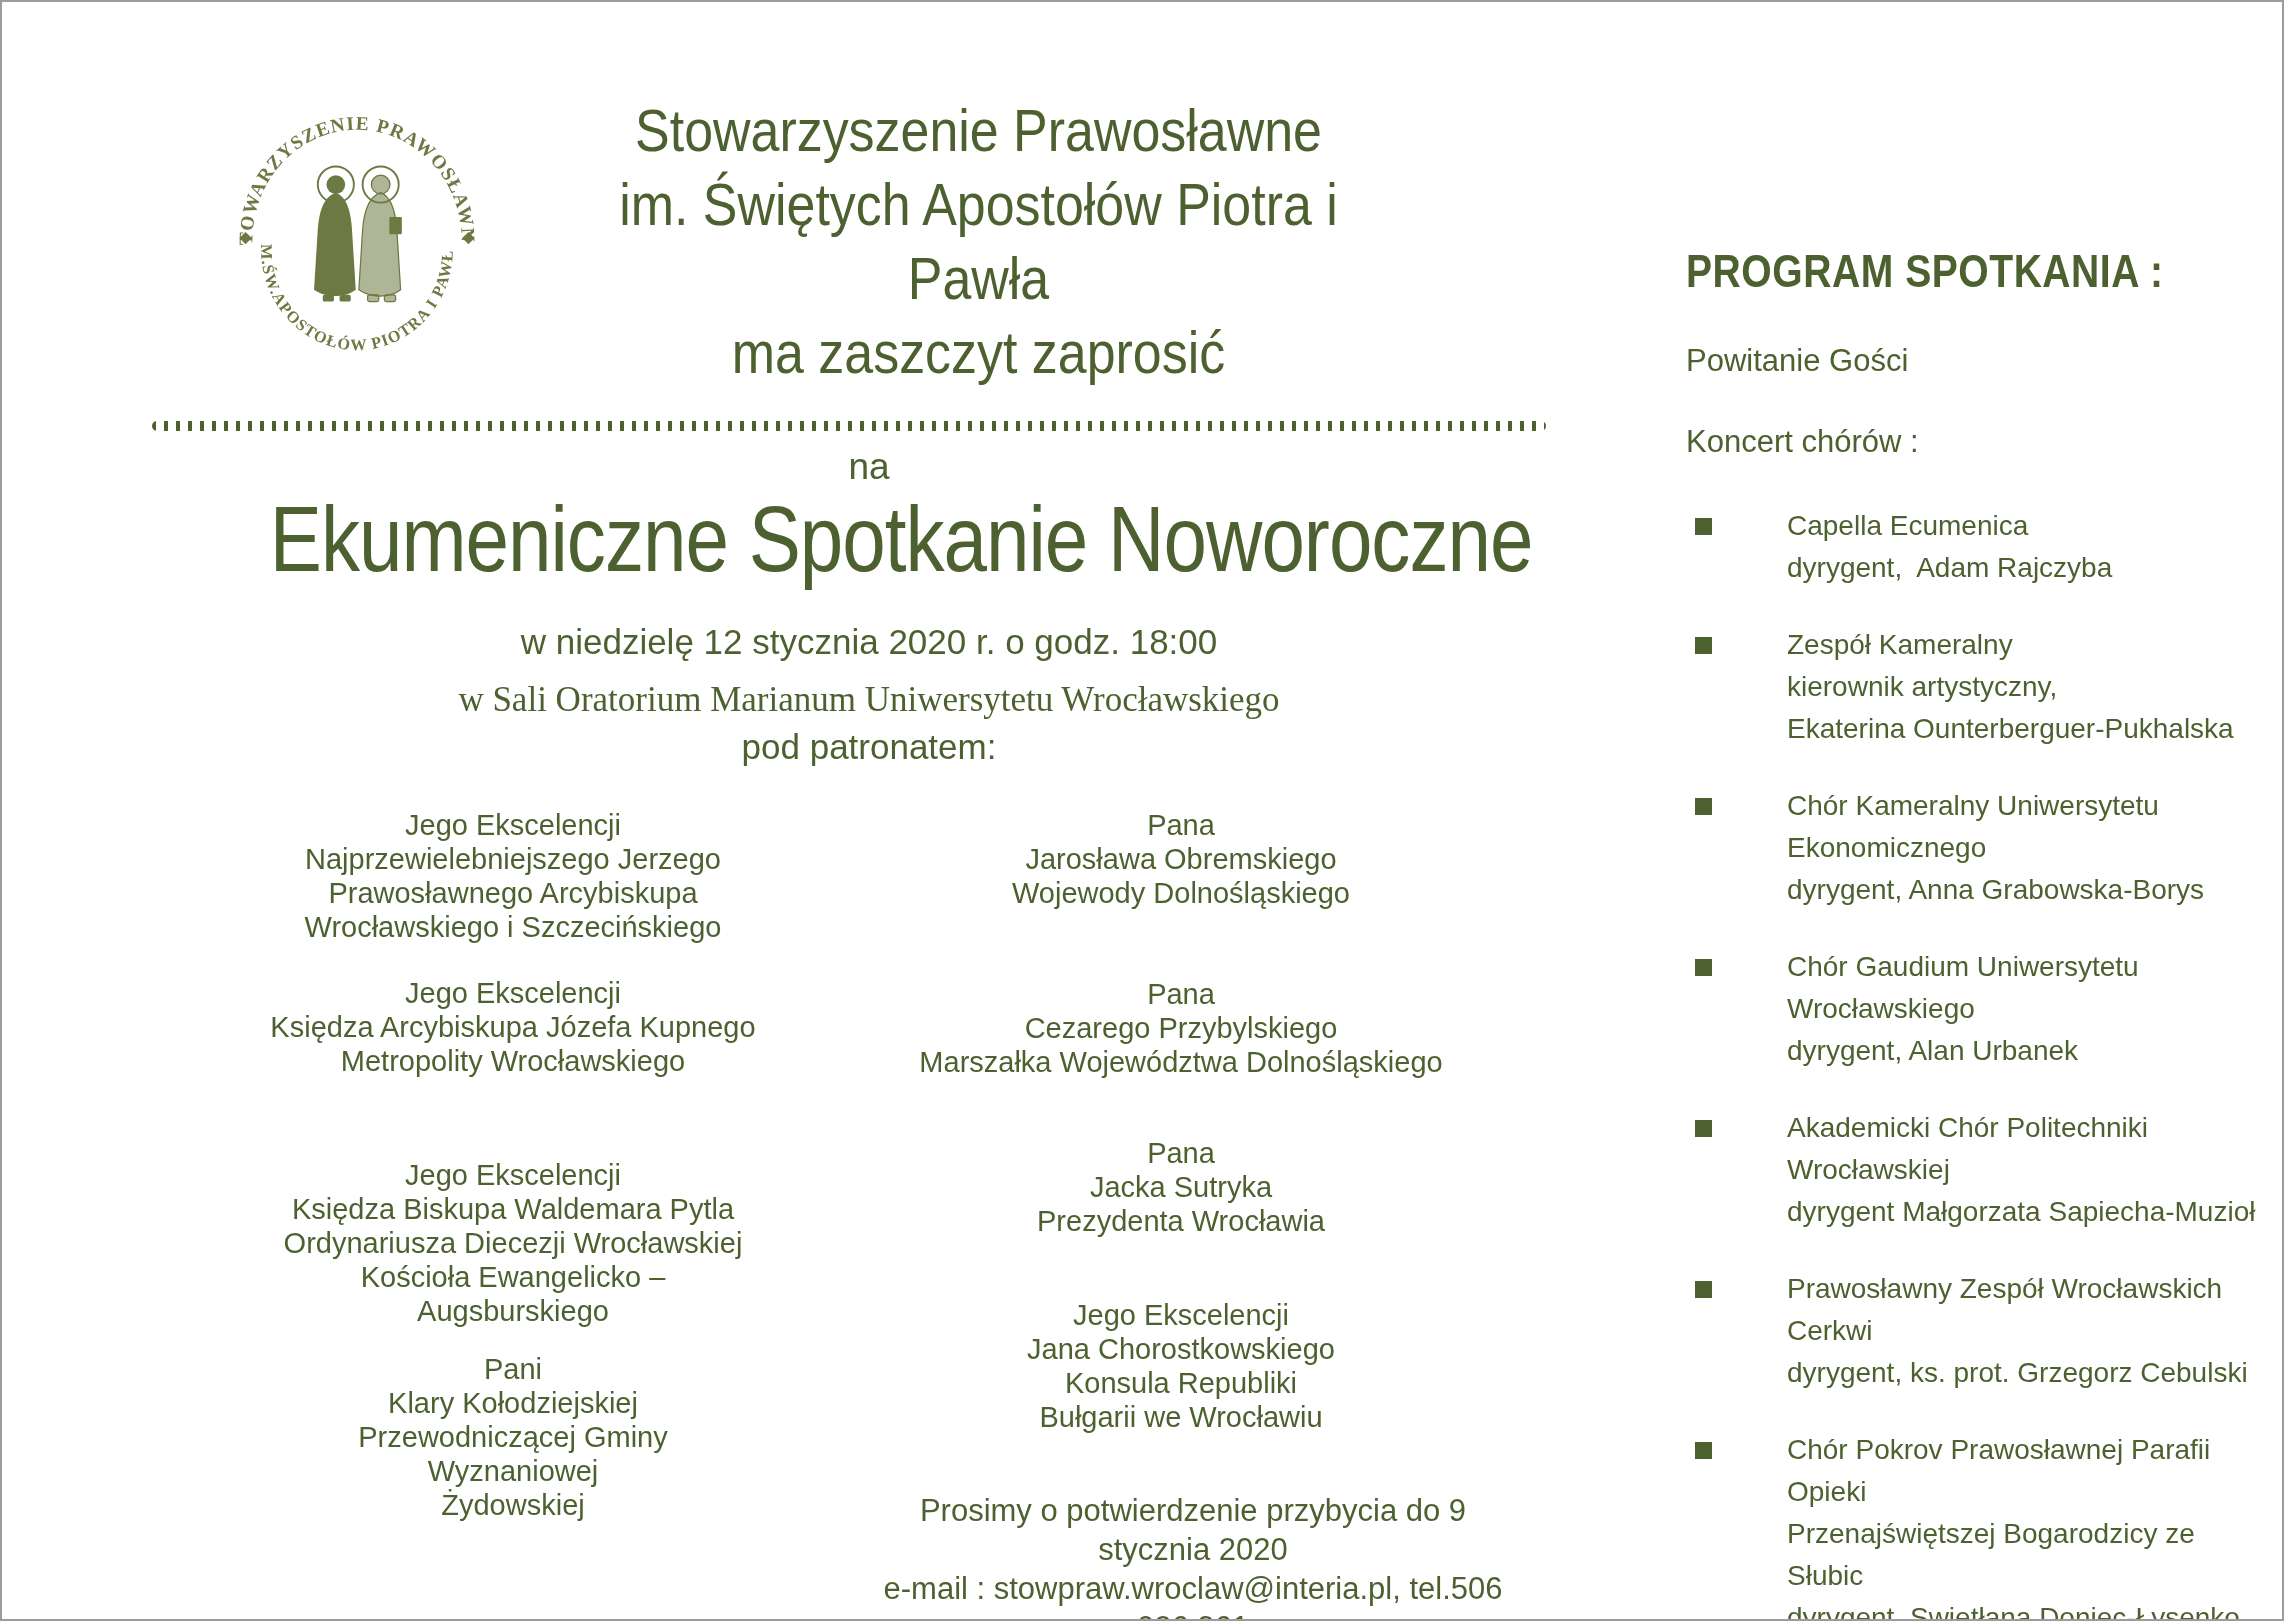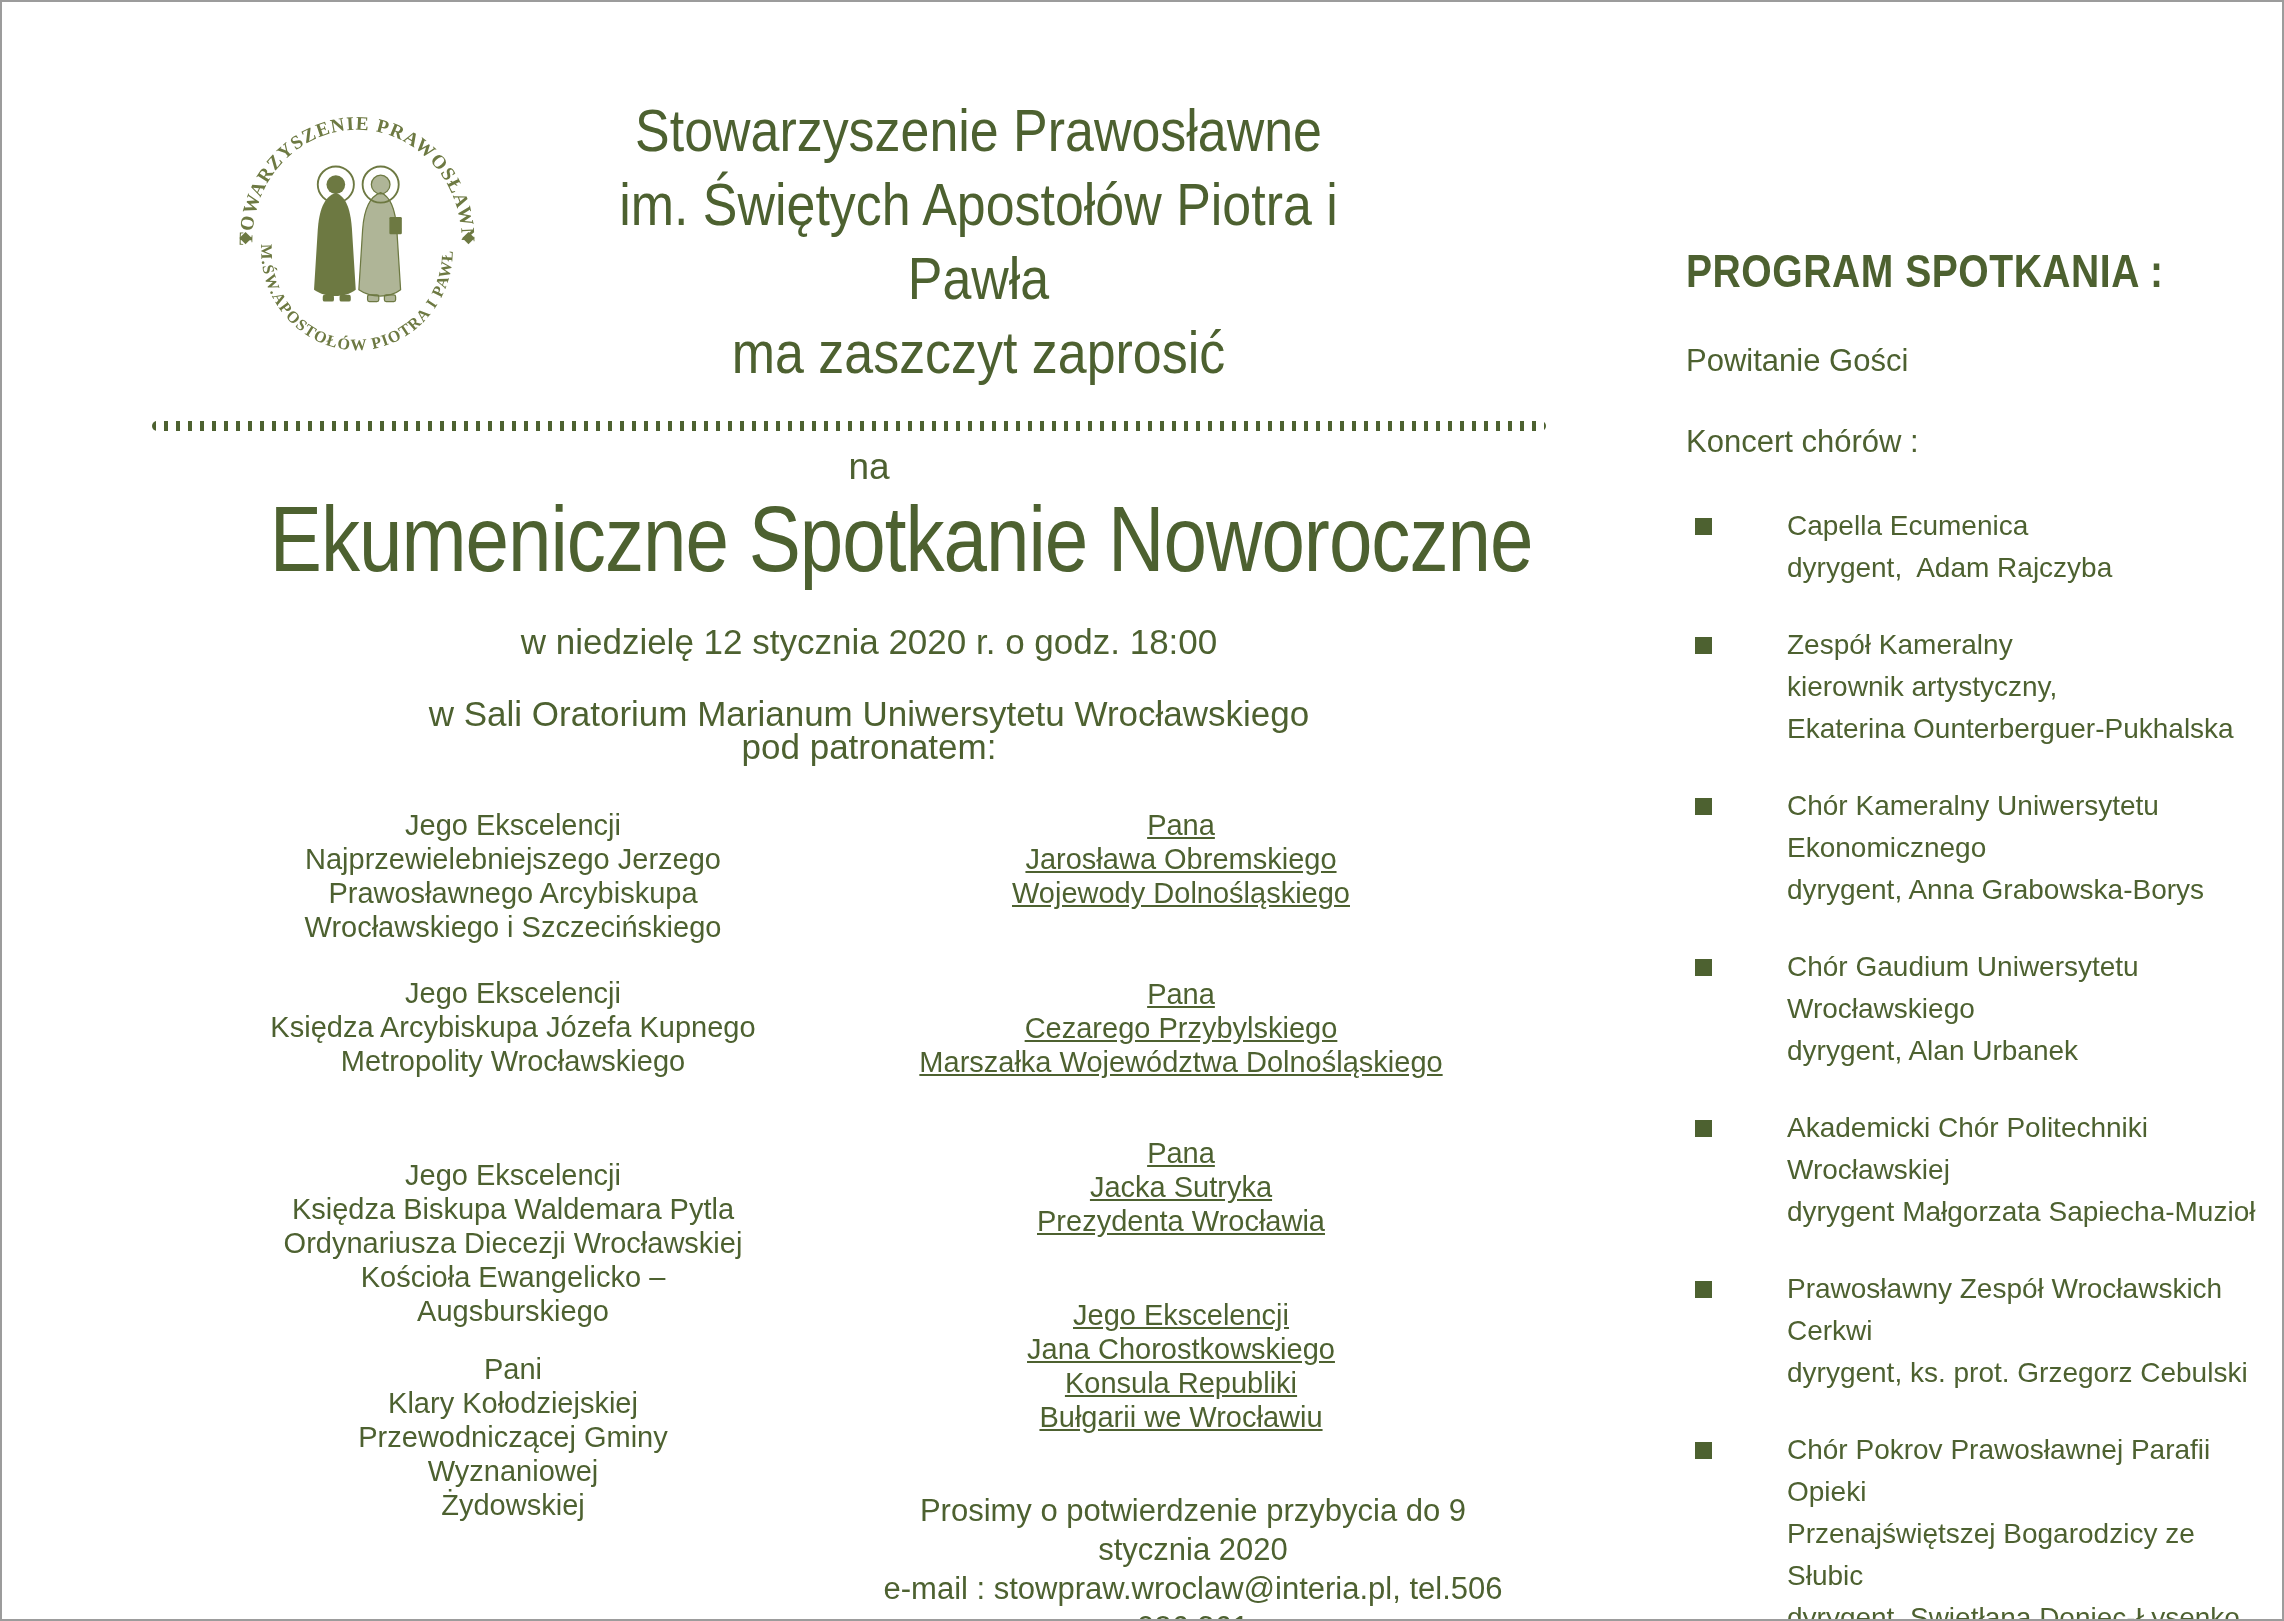--- a/index.html
+++ b/index.html
@@ -41,26 +41,26 @@
   }
   
   .center-zone{position:absolute;left:162px;top:0;width:1410px;height:1621px;pointer-events:none;}
   .center-zone > div{position:absolute;width:100%;text-align:center;}
   .na{top:444px;font-size:37px;}
   .event-title{
     top:485px;font-size:92px;letter-spacing:-1.2px;
     transform:scaleX(.85);white-space:nowrap;
   }
   .when{top:620px;font-size:35px;}
-  .where{top:692px;font-size:35px;}
+  .where{top:678px;font-size:35px;font-family:Liberation Serif, serif;}
   .patronage{top:725px;font-size:35px;}
   
   .pcol{position:absolute;top:806px;text-align:center;font-size:29px;line-height:34px;}
   .lcol{left:268px;width:486px;}
-  .mcol{left:886px;width:586px;text-decoration:underline;}
+  .mcol{left:886px;width:586px;}
   .lcol .pgroup:nth-child(1){margin-bottom:32px;}
   .lcol .pgroup:nth-child(2){margin-bottom:80px;}
   .lcol .pgroup:nth-child(3){margin-bottom:24px;}
   .mcol .pgroup:nth-child(1){margin-bottom:67px;}
   .mcol .pgroup:nth-child(2){margin-bottom:57px;}
   .mcol .pgroup:nth-child(3){margin-bottom:60px;}
   
   .rsvp{
     position:absolute;left:873px;top:1489px;width:636px;
     text-align:center;font-size:31px;line-height:39px;

